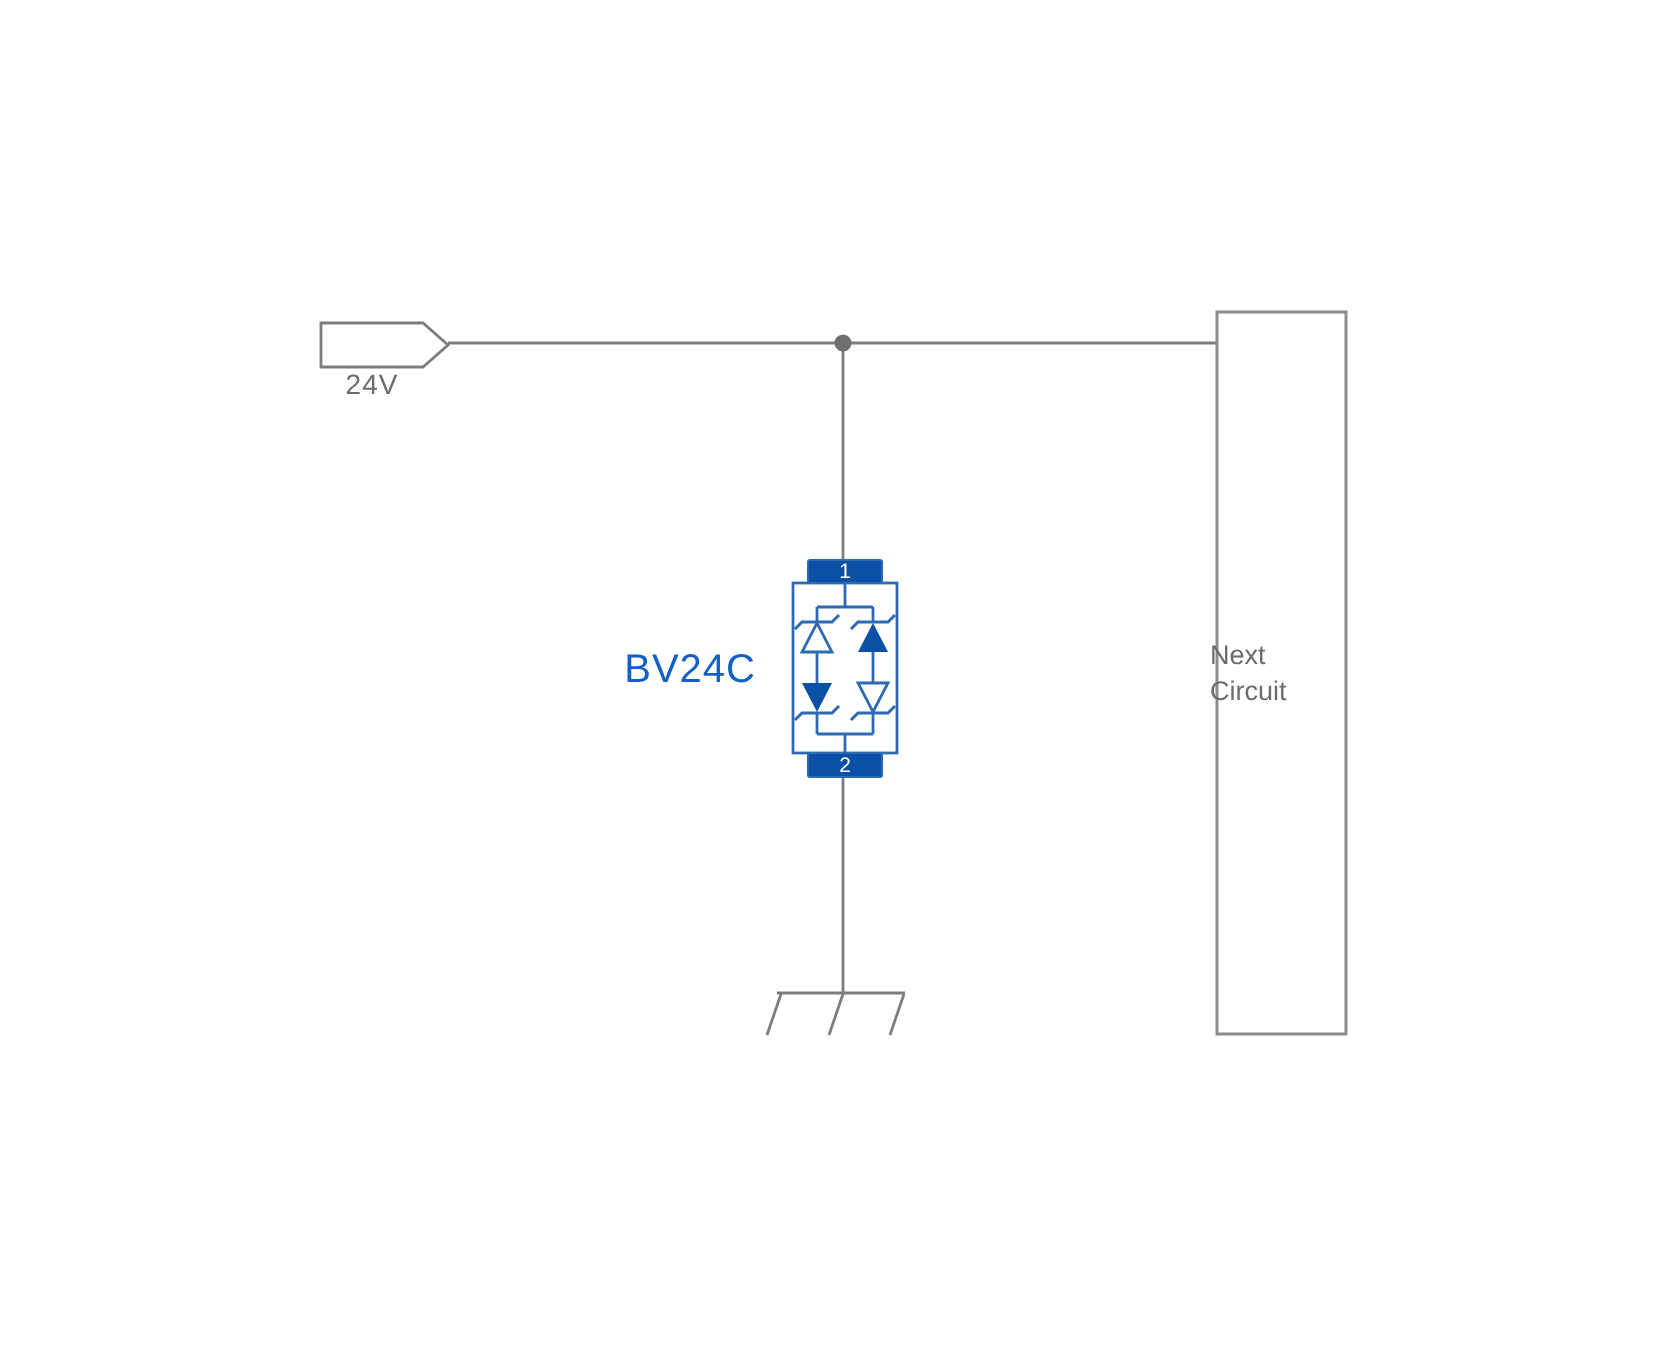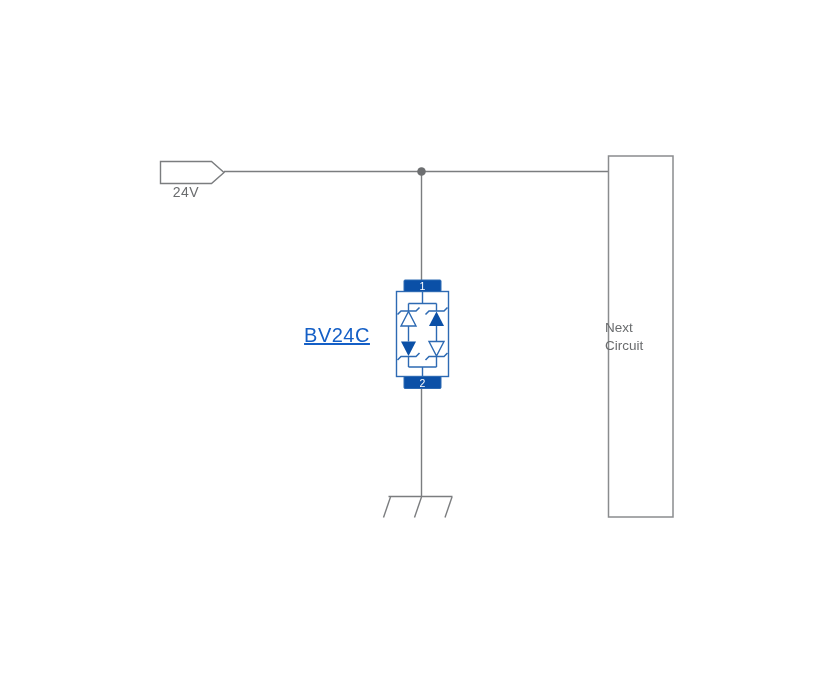--- a/index.html
+++ b/index.html
@@ -25,22 +25,22 @@
 
   
   .txt { position:absolute; white-space:pre-wrap; }
   .t-24v {
     left:160px; top:162px; width:52px; height:21px;
     text-align:center; font-size:14px; line-height:21px;
     color: var(--grayText, #6a6c6e); letter-spacing:0.5px;margin-top:20px;
   }
   .t-bv24c {
     left:296px; top:323px; width:82px;
-    text-align:center; font-size:20px; line-height:24px;
-    color: var(--blueText, #145fc6); letter-spacing:0.5px;text-decoration:underline;
+    text-align:right; font-size:20px; line-height:24px;
+    color: var(--blueText, #145fc6); letter-spacing:0.5px;
   }
   .t-pin {
     width:37px; text-align:center;
     font-size:10.5px; line-height:12px; color:#ffffff;
   }
   .t-pin1 { left:404px; top:280px; }
   .t-pin2 { left:404px; top:377px; }
   .t-next {
     left:605px; top:319px; width:56px;
     font-size:13.5px; line-height:18px;

